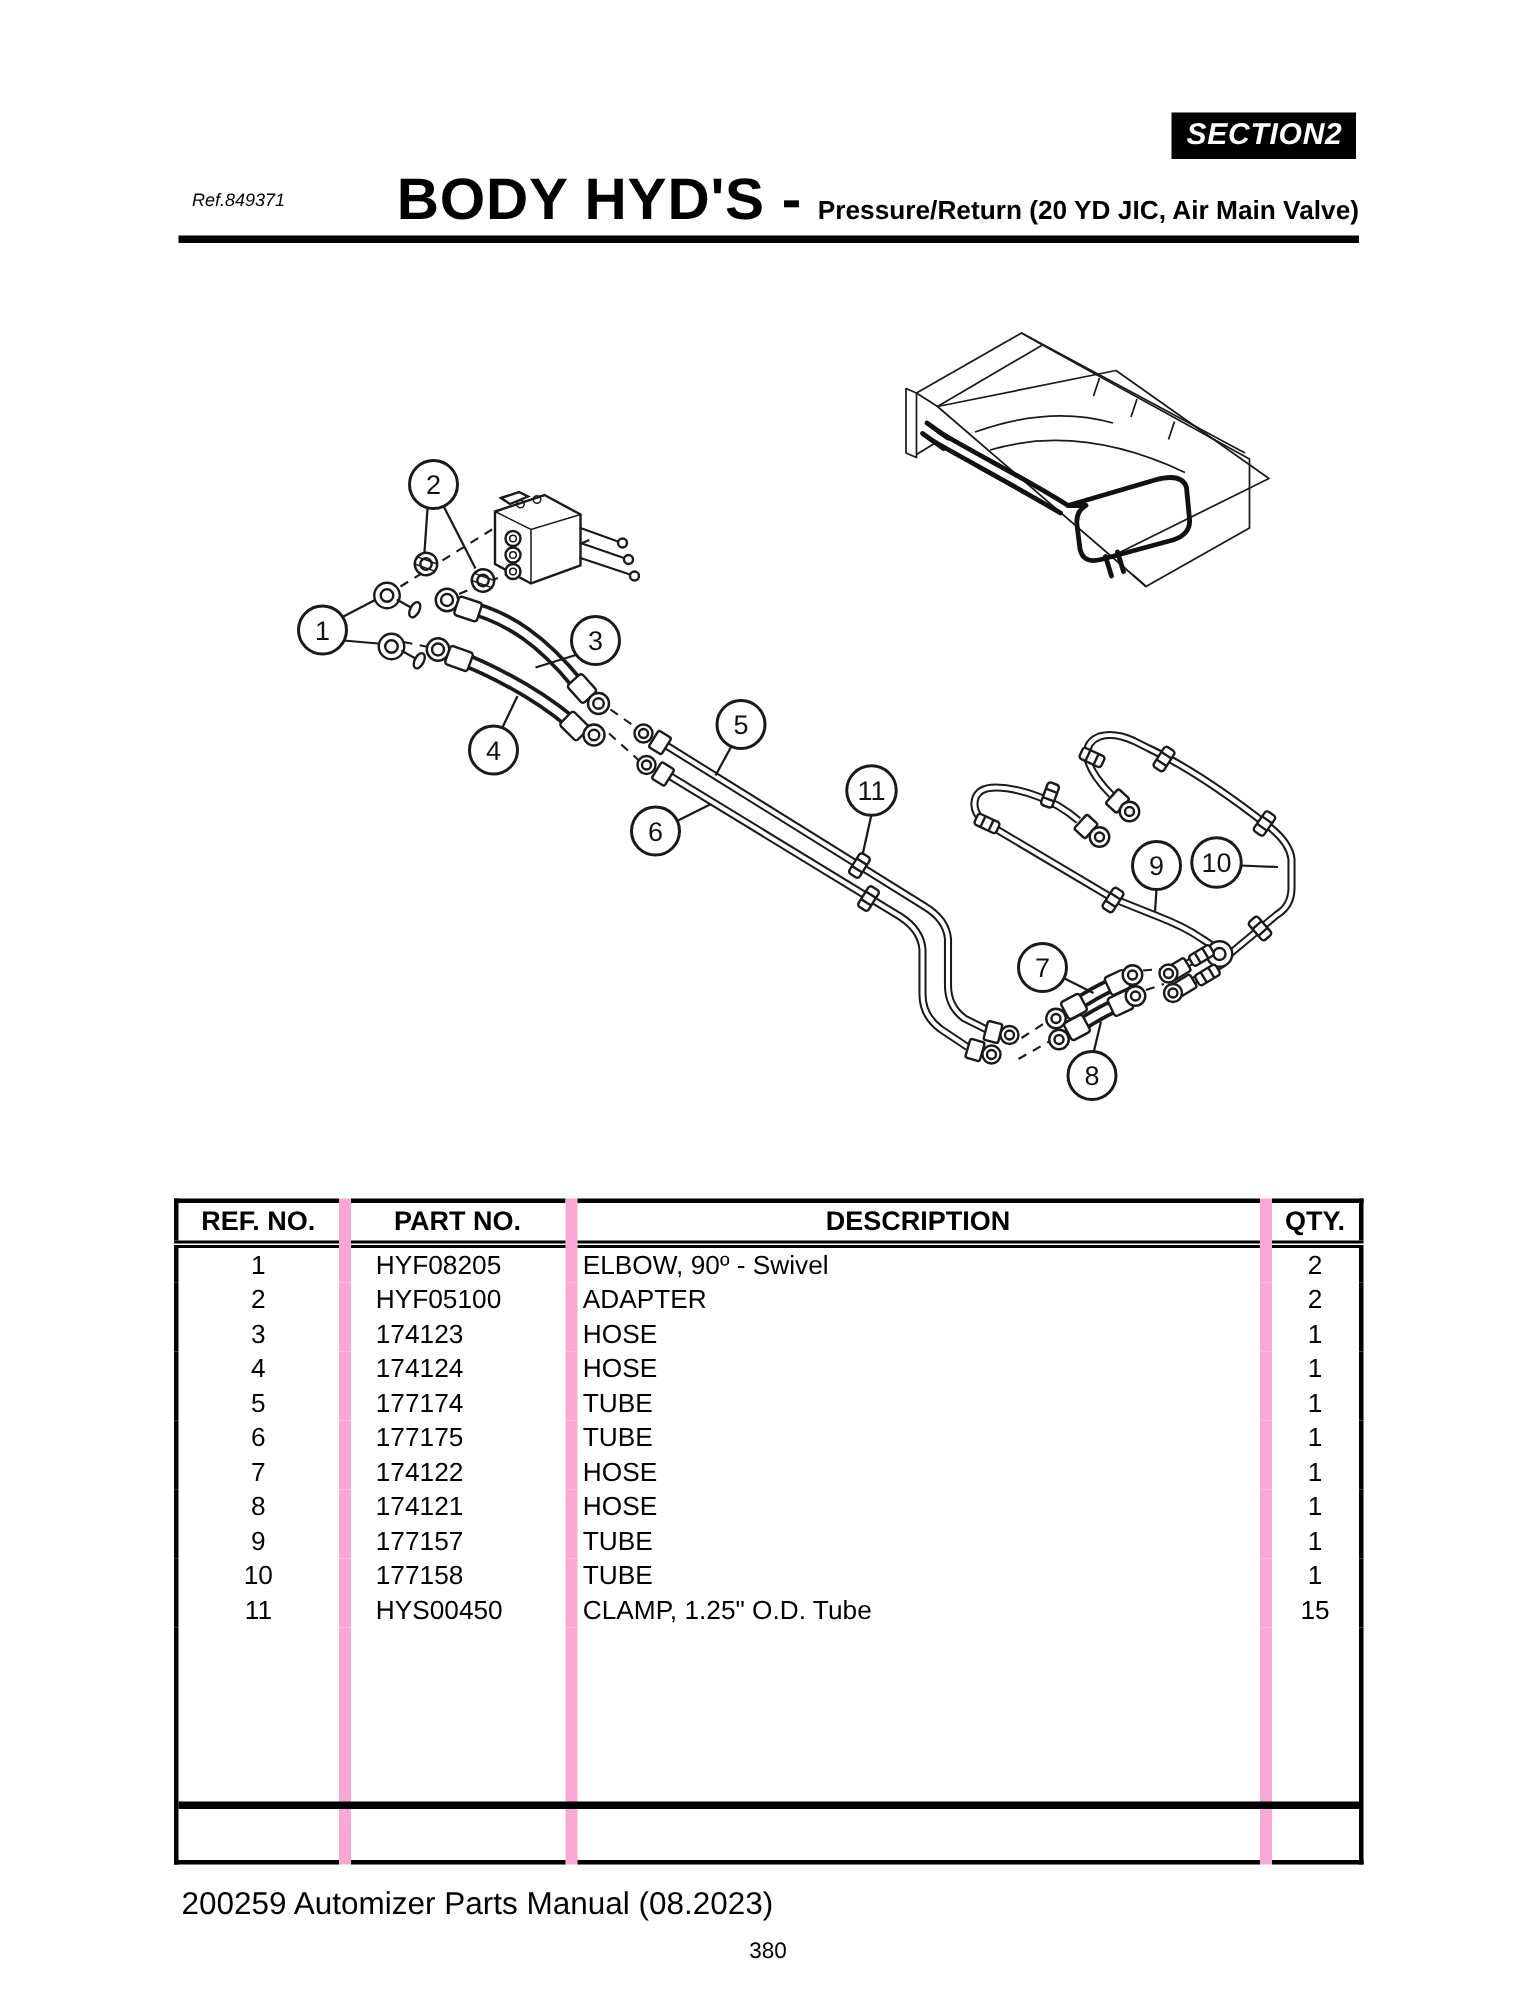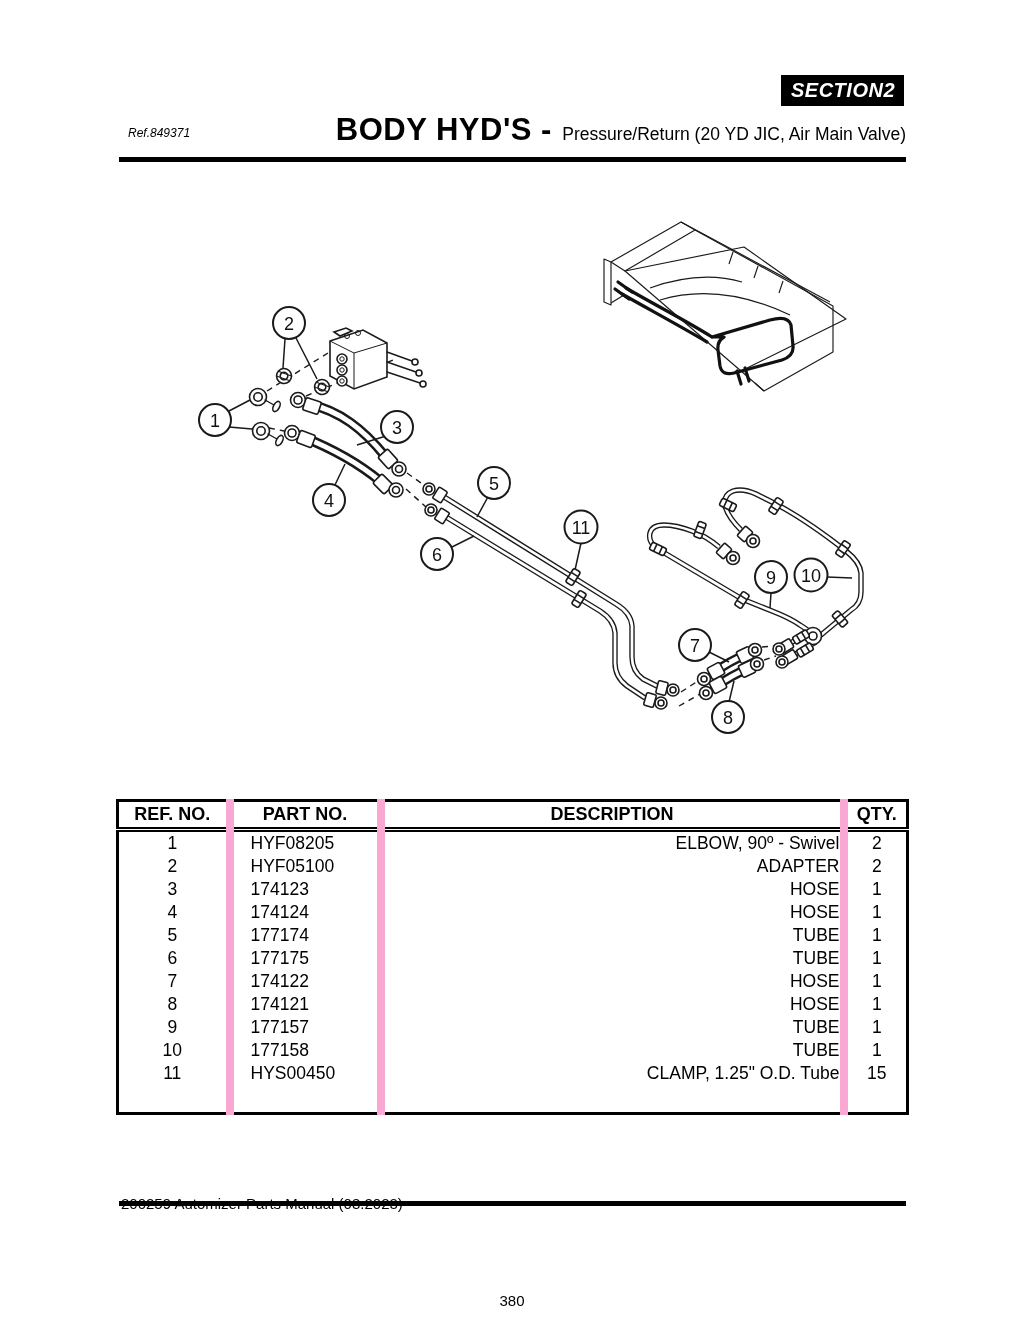--- a/index.html
+++ b/index.html
@@ -15,22 +15,22 @@
     justify-content:space-between; padding:0 10px; box-sizing:border-box;
     font-size:20px; font-weight:bold; letter-spacing:0.5px;font-style:italic;
   }
   .ref-label {
     position:absolute; left:128px; top:115px;
     font-style:italic; font-size:12px;margin-top:11px;
   }
   .title-line {
     position:absolute; right:118px; top:112px; white-space:nowrap;
   }
-  .title-main { font-size:31px; font-weight:bold; letter-spacing:0.5px; }
-  .title-sub  { font-size:17.5px; font-weight:normal; margin-left:6px; }
+  .title-main { font-size:39px; font-weight:bold; letter-spacing:0.5px; }
+  .title-sub  { font-size:17.5px; font-weight:bold; margin-left:6px; }
   .rule { position:absolute; left:119px; width:787px; height:5px; background:#000; }
   #rule-top { top:157px; }
   #rule-bottom { top:1201px; }
 
   
   .diagram-svg { position:absolute; left:0; top:175px; }
   .ln    { stroke:#1a1a1a; fill:none; stroke-width:1.4; stroke-linecap:round; stroke-linejoin:round; }
   .thin  { stroke:#1a1a1a; fill:none; stroke-width:1.15; stroke-linejoin:round; }
   .bold  { stroke:#111;    fill:none; stroke-width:3.2;  stroke-linejoin:round; stroke-linecap:round; }
   .tube-b{ stroke:#1a1a1a; fill:none; stroke-width:5.4; stroke-linejoin:round; }
@@ -39,40 +39,40 @@
   .hose-w{ stroke:#ffffff; fill:none; stroke-width:5;  stroke-linejoin:round; stroke-linecap:round; }
   .dash  { stroke:#1a1a1a; fill:none; stroke-width:1.4; stroke-dasharray:6 5; }
   .leader{ stroke:#1a1a1a; fill:none; stroke-width:1.5; }
   .fit   { fill:#fff; stroke:#1a1a1a; stroke-width:1.6; }
   .fitthin { fill:none; stroke:#1a1a1a; stroke-width:1; }
   .callout circle { fill:#fff; stroke:#1a1a1a; stroke-width:2; }
   .callout text { font-family:"Liberation Sans", sans-serif; font-size:18px; fill:#111; text-anchor:middle; }
 
   
   .parts-table {
-    position:absolute; left:116px; top:799px; width:790px; height:316px;
+    position:absolute; left:116px; top:799px; width:790px; height:444px;
     border-collapse:collapse; table-layout:fixed; background:#fff;
   }
   .parts-table { border:3px solid #000; }
   .parts-table th {
     border-bottom:5px double #000; font-size:18px; font-weight:bold;
     height:25px; padding:0; text-align:center;
   }
   .parts-table th + th, .parts-table td + td { border-left:8px solid #f9a8d4; }
   .parts-table tbody td {
     font-size:17.5px; height:23px; line-height:23px; padding:0;
     white-space:nowrap; overflow:hidden;
   }
   .parts-table td.c { text-align:center; }
   .parts-table td.part { padding-left:17px;margin-top:48px; }
-  .parts-table td.desc { padding-left:4px;text-align:right; }
+  .parts-table td.desc { padding-left:4px; }
   .parts-table tr.filler td { height:auto; }
 
   
-  .footer-left { position:absolute; left:121px; top:1195px; font-size:15px; }
+  .footer-left { position:absolute; left:121px; top:1258px; font-size:21px; }
   .footer-page { position:absolute; left:492px; top:1292px; width:40px; text-align:center; font-size:15px; }
 </style>
 </head>
 <body>
 
 <div class="page">
 
   <div class="section-box">
     <span>SECTION</span>
     <span>2</span>

